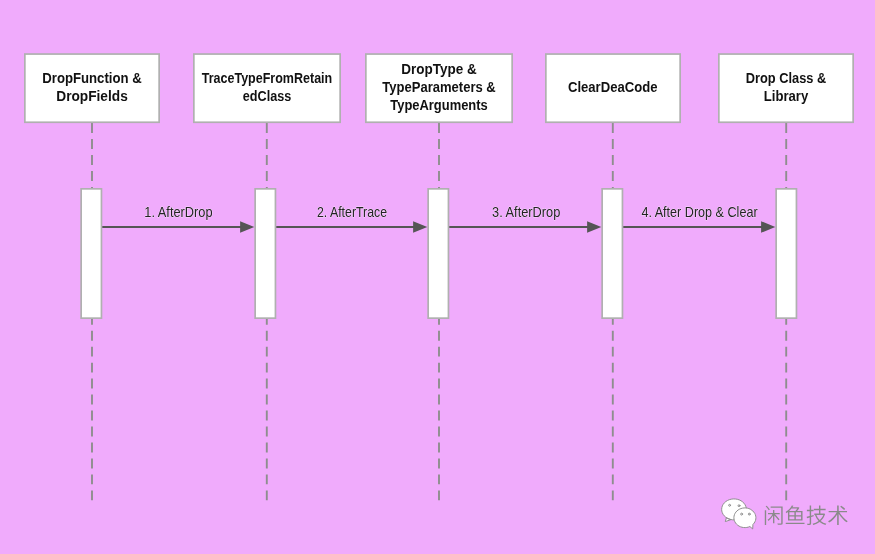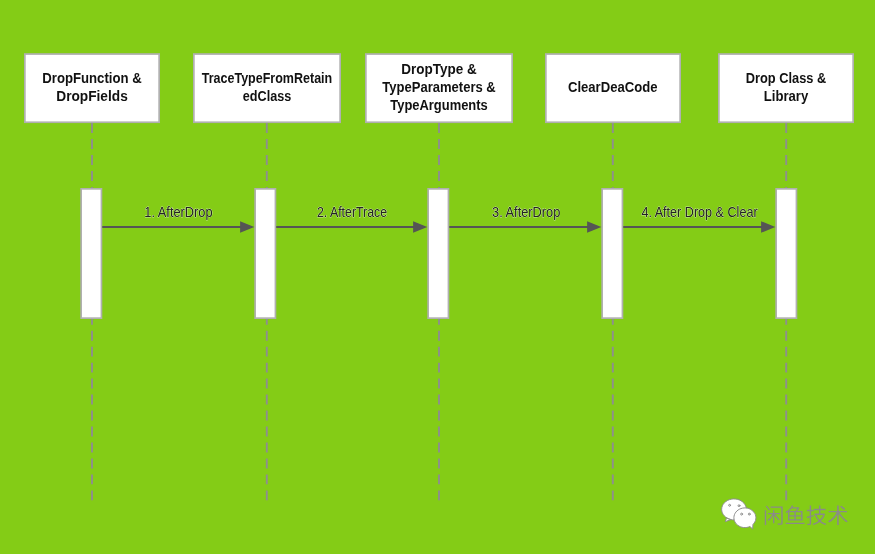--- a/index.html
+++ b/index.html
@@ -1,19 +1,19 @@
 <!DOCTYPE html>
 <html><head>
 <meta charset="utf-8">
 <title>Sequence Diagram</title>
 <style>
   html,body{margin:0;padding:0;background:#ffffff;}
   body{width:875px;height:554px;overflow:hidden;font-family:"Liberation Sans",sans-serif;}
   text{paint-order:stroke fill;}
-  #stage{position:relative;width:875px;height:554px;background:#84cc16;text-align:center;}
+  #stage{position:relative;width:875px;height:554px;background:#f0abfc;text-align:center;}
   svg{display:block;}
   #diagram{position:absolute;left:0;top:0;will-change:transform;}
   .pname{font-family:"Liberation Sans",sans-serif;font-size:15.0px;font-weight:bold;fill:#111111;text-anchor:middle;stroke:#ffffff;stroke-width:0.5px;paint-order:stroke fill;}
   .mlabel{font-family:"Liberation Sans",sans-serif;font-size:14.5px;font-weight:400;fill:#232323;text-anchor:middle;stroke:#ffffff;stroke-width:0.45px;paint-order:stroke fill;}
   #watermark{position:absolute;left:718px;top:495px;width:140px;height:40px;will-change:transform;}
 </style>
 </head>
 <body>
 
 <div id="stage">

